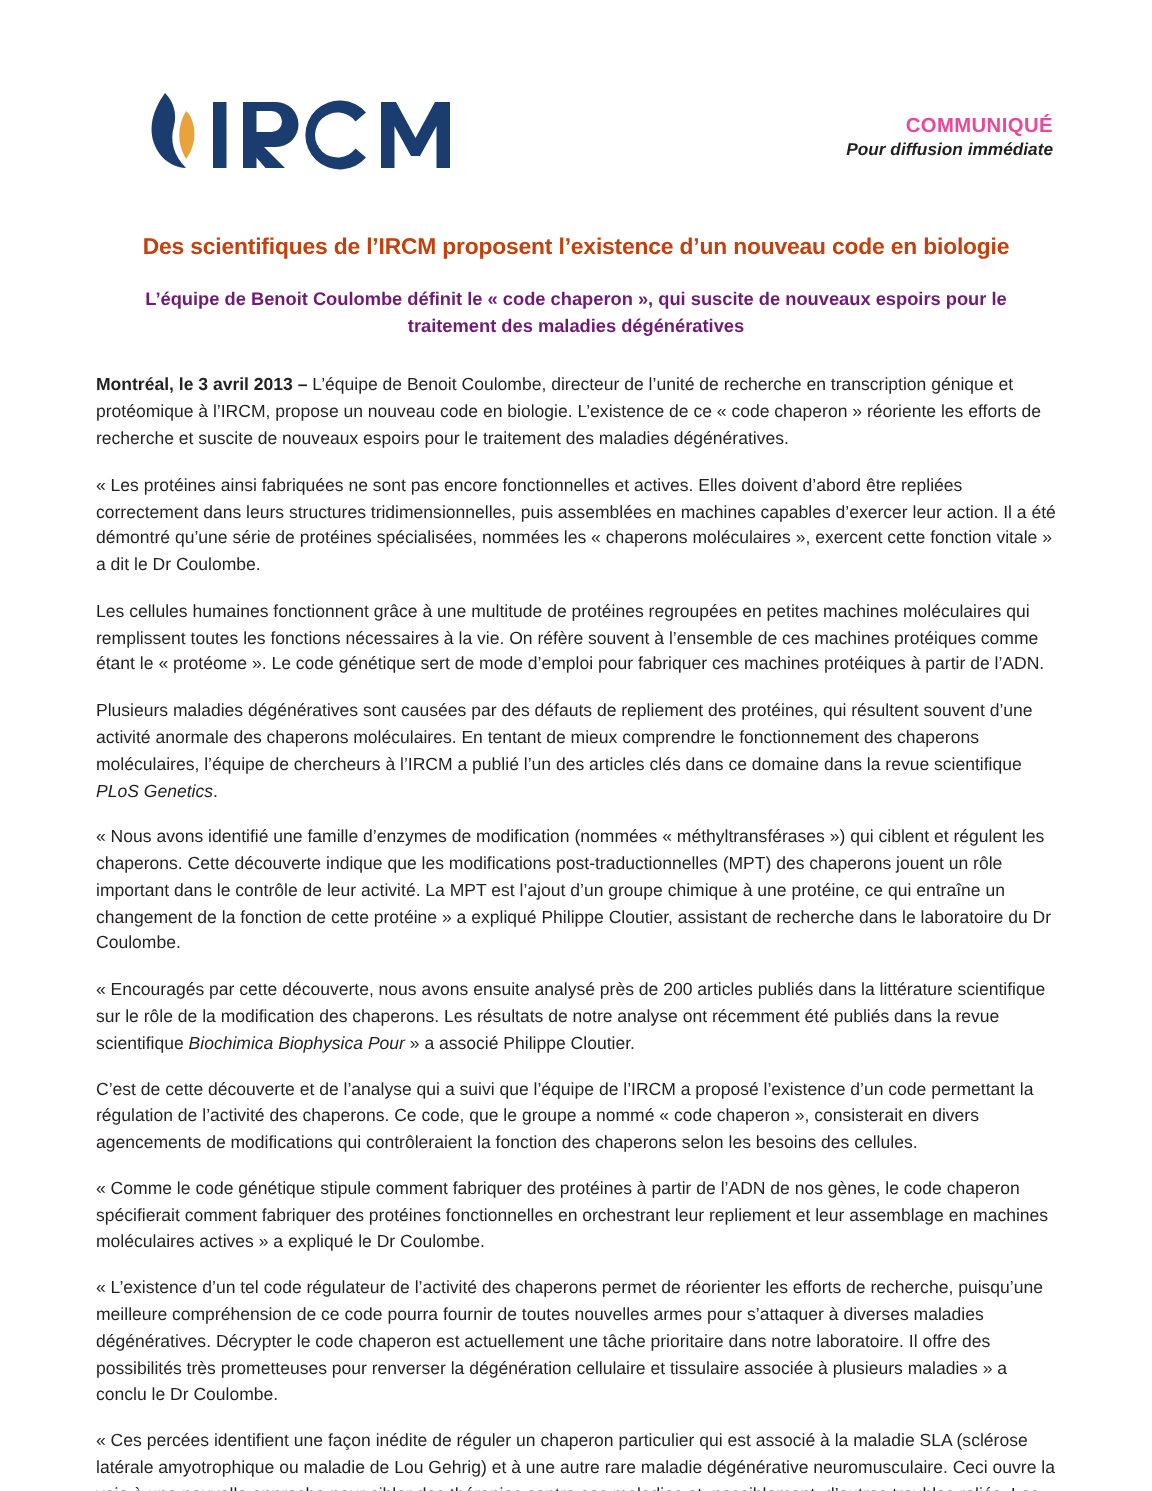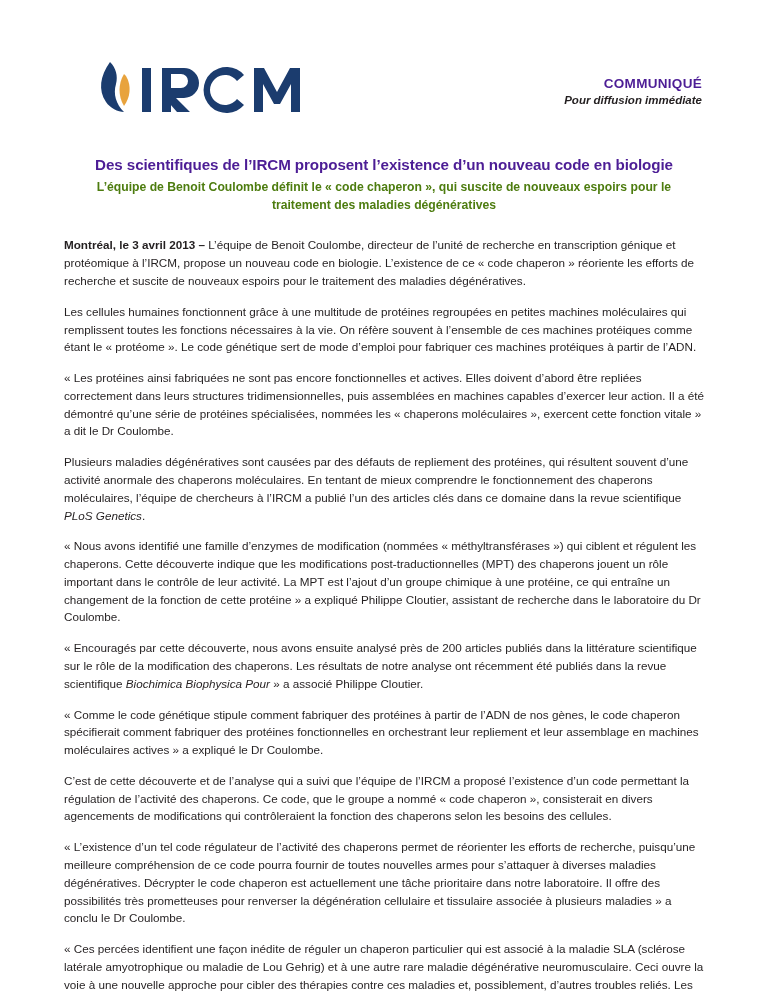--- a/index.html
+++ b/index.html
@@ -39,49 +39,49 @@
 
   .header-right {
     text-align: right;
     margin-top: 24px;
     margin-right: 2px;
   }
   .communique {
     font-size: 13.5px;
     font-weight: bold;
     letter-spacing: 0.3px;
-    color: #4c1d95;
+    color: #ec4899;
   }
   .diffusion {
     font-size: 11.5px;
     font-style: italic;
     font-weight: bold;
     margin-top: 3px;
     color: #231f20;
     text-align: right;
   }
 
   
   .title-block {
     margin-top: 30px;
     text-align: center;
   }
   .main-title {
     font-size: 15.2px;
     font-weight: bold;
     letter-spacing: -0.1px;
-    color: #4c1d95;
+    color: #c2410c;
   }
   .subtitle {
     font-size: 12.2px;
     font-weight: bold;
-    margin-top: 6px;
+    margin-top: 18px;
     line-height: 1.45;
     padding: 0 22px;
-    color: #4d7c0f;
+    color: #701a75;
   }
 
   
   .body-text {
     margin-top: 22px;
     font-size: 11.7px;
     line-height: 1.52;
     text-align: left;
   }
   .body-text p {
@@ -122,32 +122,32 @@
 
   <div class="title-block">
     <div class="main-title">Des scientifiques de l’IRCM proposent l’existence d’un nouveau code en biologie</div>
     <div class="subtitle">L’équipe de Benoit Coulombe définit le « code chaperon », qui suscite de nouveaux espoirs pour le traitement des maladies dégénératives</div>
   </div>
 
   <div class="body-text">
 
     <p><span class="b">Montréal, le 3 avril 2013 – </span><span>L’équipe de Benoit Coulombe, directeur de l’unité de recherche en transcription génique et protéomique à l’IRCM, propose un nouveau code en biologie. L’existence de ce « code chaperon » réoriente les efforts de recherche et suscite de nouveaux espoirs pour le traitement des maladies dégénératives.</span></p>
 
+    <p>« Les protéines ainsi fabriquées ne sont pas encore fonctionnelles et actives. Elles doivent d’abord être repliées correctement dans leurs structures tridimensionnelles, puis assemblées en machines capables d’exercer leur action. Il a été démontré qu’une série de protéines spécialisées, nommées les « chaperons moléculaires », exercent cette fonction vitale » a dit le Dr Coulombe.</p>
+
     <p>Les cellules humaines fonctionnent grâce à une multitude de protéines regroupées en petites machines moléculaires qui remplissent toutes les fonctions nécessaires à la vie. On réfère souvent à l’ensemble de ces machines protéiques comme étant le « protéome ». Le code génétique sert de mode d’emploi pour fabriquer ces machines protéiques à partir de l’ADN.</p>
-
-    <p>« Les protéines ainsi fabriquées ne sont pas encore fonctionnelles et actives. Elles doivent d’abord être repliées correctement dans leurs structures tridimensionnelles, puis assemblées en machines capables d’exercer leur action. Il a été démontré qu’une série de protéines spécialisées, nommées les « chaperons moléculaires », exercent cette fonction vitale » a dit le Dr Coulombe.</p>
 
     <p><span>Plusieurs maladies dégénératives sont causées par des défauts de repliement des protéines, qui résultent souvent d’une activité anormale des chaperons moléculaires. En tentant de mieux comprendre le fonctionnement des chaperons moléculaires, l’équipe de chercheurs à l’IRCM a publié l’un des articles clés dans ce domaine dans la revue scientifique </span><span class="i">PLoS Genetics</span><span>.</span></p>
 
     <p>« Nous avons identifié une famille d’enzymes de modification (nommées « méthyltransférases ») qui ciblent et régulent les chaperons. Cette découverte indique que les modifications post-traductionnelles (MPT) des chaperons jouent un rôle important dans le contrôle de leur activité. La MPT est l’ajout d’un groupe chimique à une protéine, ce qui entraîne un changement de la fonction de cette protéine » a expliqué Philippe Cloutier, assistant de recherche dans le laboratoire du Dr Coulombe.</p>
 
     <p><span>« Encouragés par cette découverte, nous avons ensuite analysé près de 200 articles publiés dans la littérature scientifique sur le rôle de la modification des chaperons. Les résultats de notre analyse ont récemment été publiés dans la revue scientifique </span><span class="i">Biochimica Biophysica Pour</span><span> » a associé Philippe Cloutier.</span></p>
 
+    <p>C’est de cette découverte et de l’analyse qui a suivi que l’équipe de l’IRCM a proposé l’existence d’un code permettant la régulation de l’activité des chaperons. Ce code, que le groupe a nommé « code chaperon », consisterait en divers agencements de modifications qui contrôleraient la fonction des chaperons selon les besoins des cellules.</p>
+
     <p>« Comme le code génétique stipule comment fabriquer des protéines à partir de l’ADN de nos gènes, le code chaperon spécifierait comment fabriquer des protéines fonctionnelles en orchestrant leur repliement et leur assemblage en machines moléculaires actives » a expliqué le Dr Coulombe.</p>
-
-    <p>C’est de cette découverte et de l’analyse qui a suivi que l’équipe de l’IRCM a proposé l’existence d’un code permettant la régulation de l’activité des chaperons. Ce code, que le groupe a nommé « code chaperon », consisterait en divers agencements de modifications qui contrôleraient la fonction des chaperons selon les besoins des cellules.</p>
 
     <p>« L’existence d’un tel code régulateur de l’activité des chaperons permet de réorienter les efforts de recherche, puisqu’une meilleure compréhension de ce code pourra fournir de toutes nouvelles armes pour s’attaquer à diverses maladies dégénératives. Décrypter le code chaperon est actuellement une tâche prioritaire dans notre laboratoire. Il offre des possibilités très prometteuses pour renverser la dégénération cellulaire et tissulaire associée à plusieurs maladies » a conclu le Dr Coulombe.</p>
 
     <p>« Ces percées identifient une façon inédite de réguler un chaperon particulier qui est associé à la maladie SLA (sclérose latérale amyotrophique ou maladie de Lou Gehrig) et à une autre rare maladie dégénérative neuromusculaire.  Ceci ouvre la voie à une nouvelle approche pour cibler des thérapies contre ces maladies et, possiblement, d’autres troubles reliés. Les IRSC sont fiers d’appuyer le Dr Coulombe et son équipe et leur souhaitent beaucoup de succès dans leurs travaux de recherche » a dit le Dr Paul Lasko, directeur scientifique de l’Institut de génétique des IRSC.</p>
   </div>
 
 </div>
 
 </body></html>

